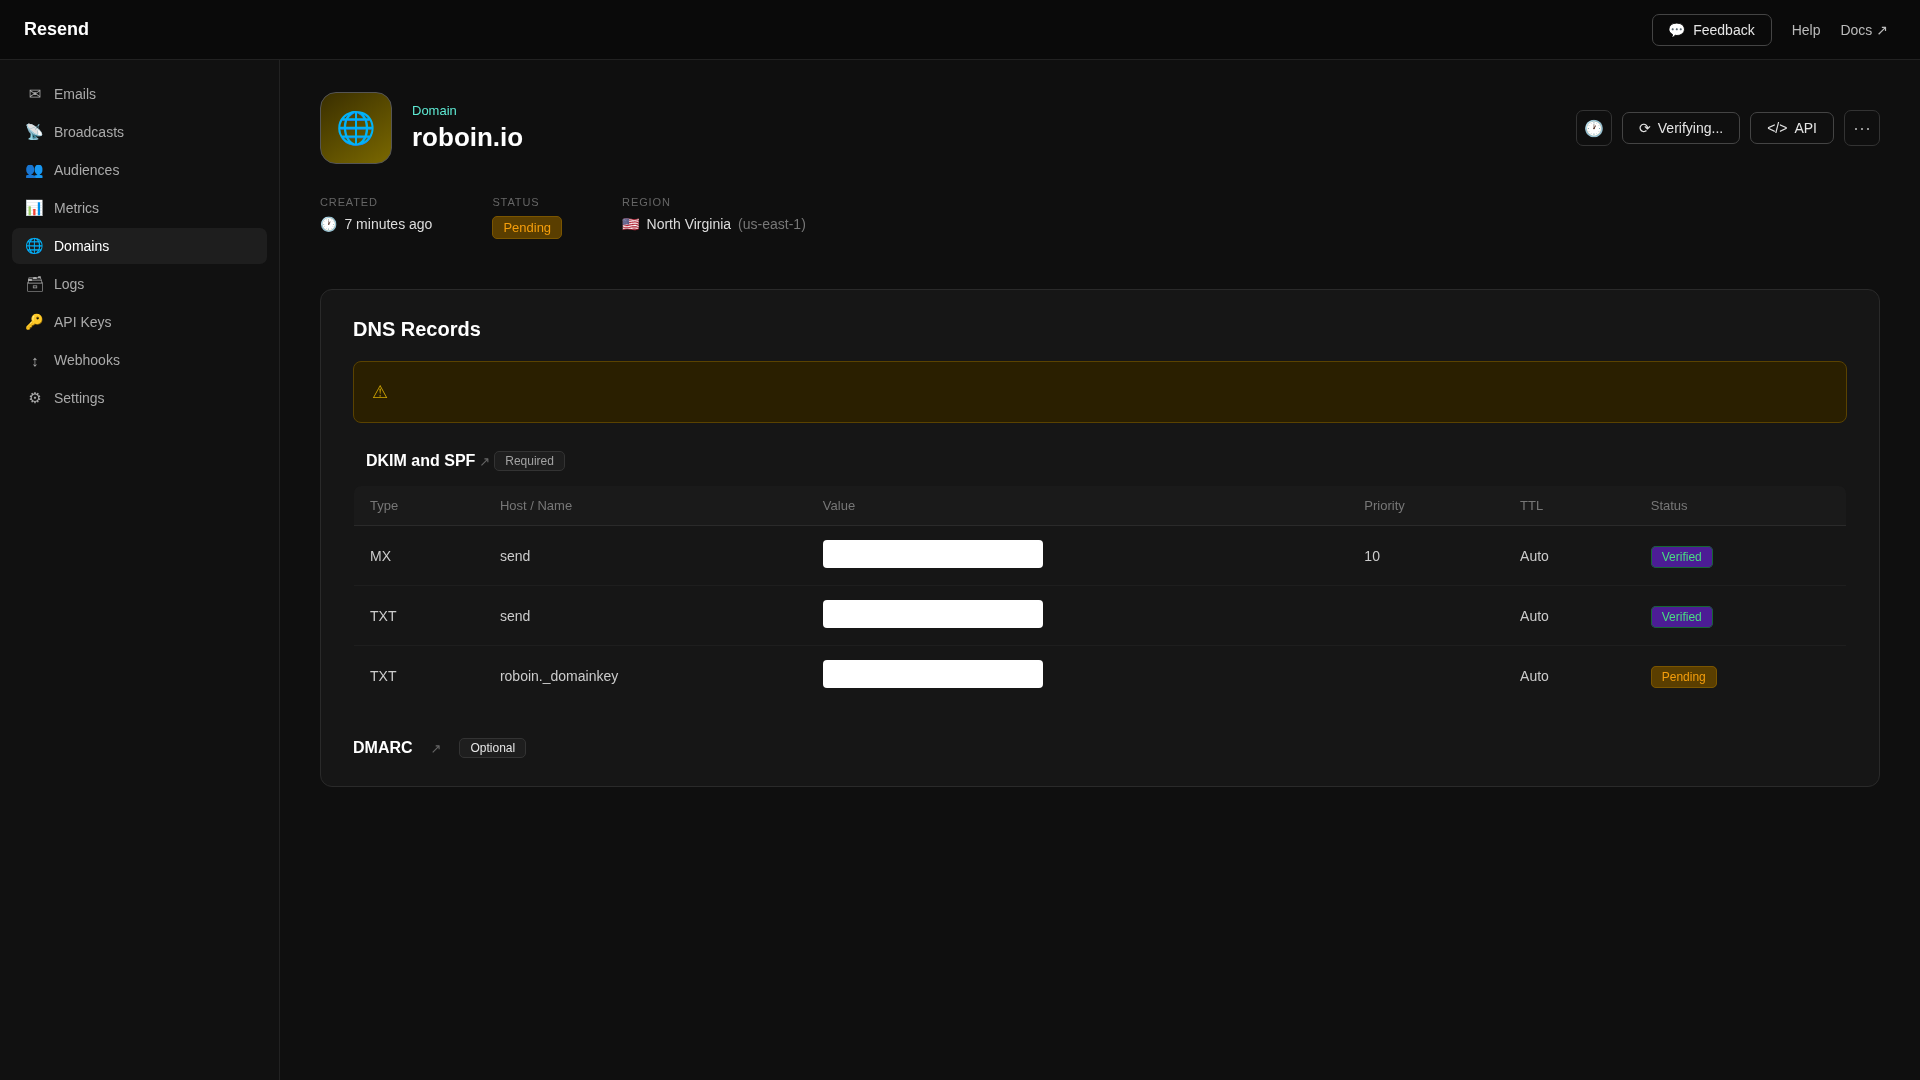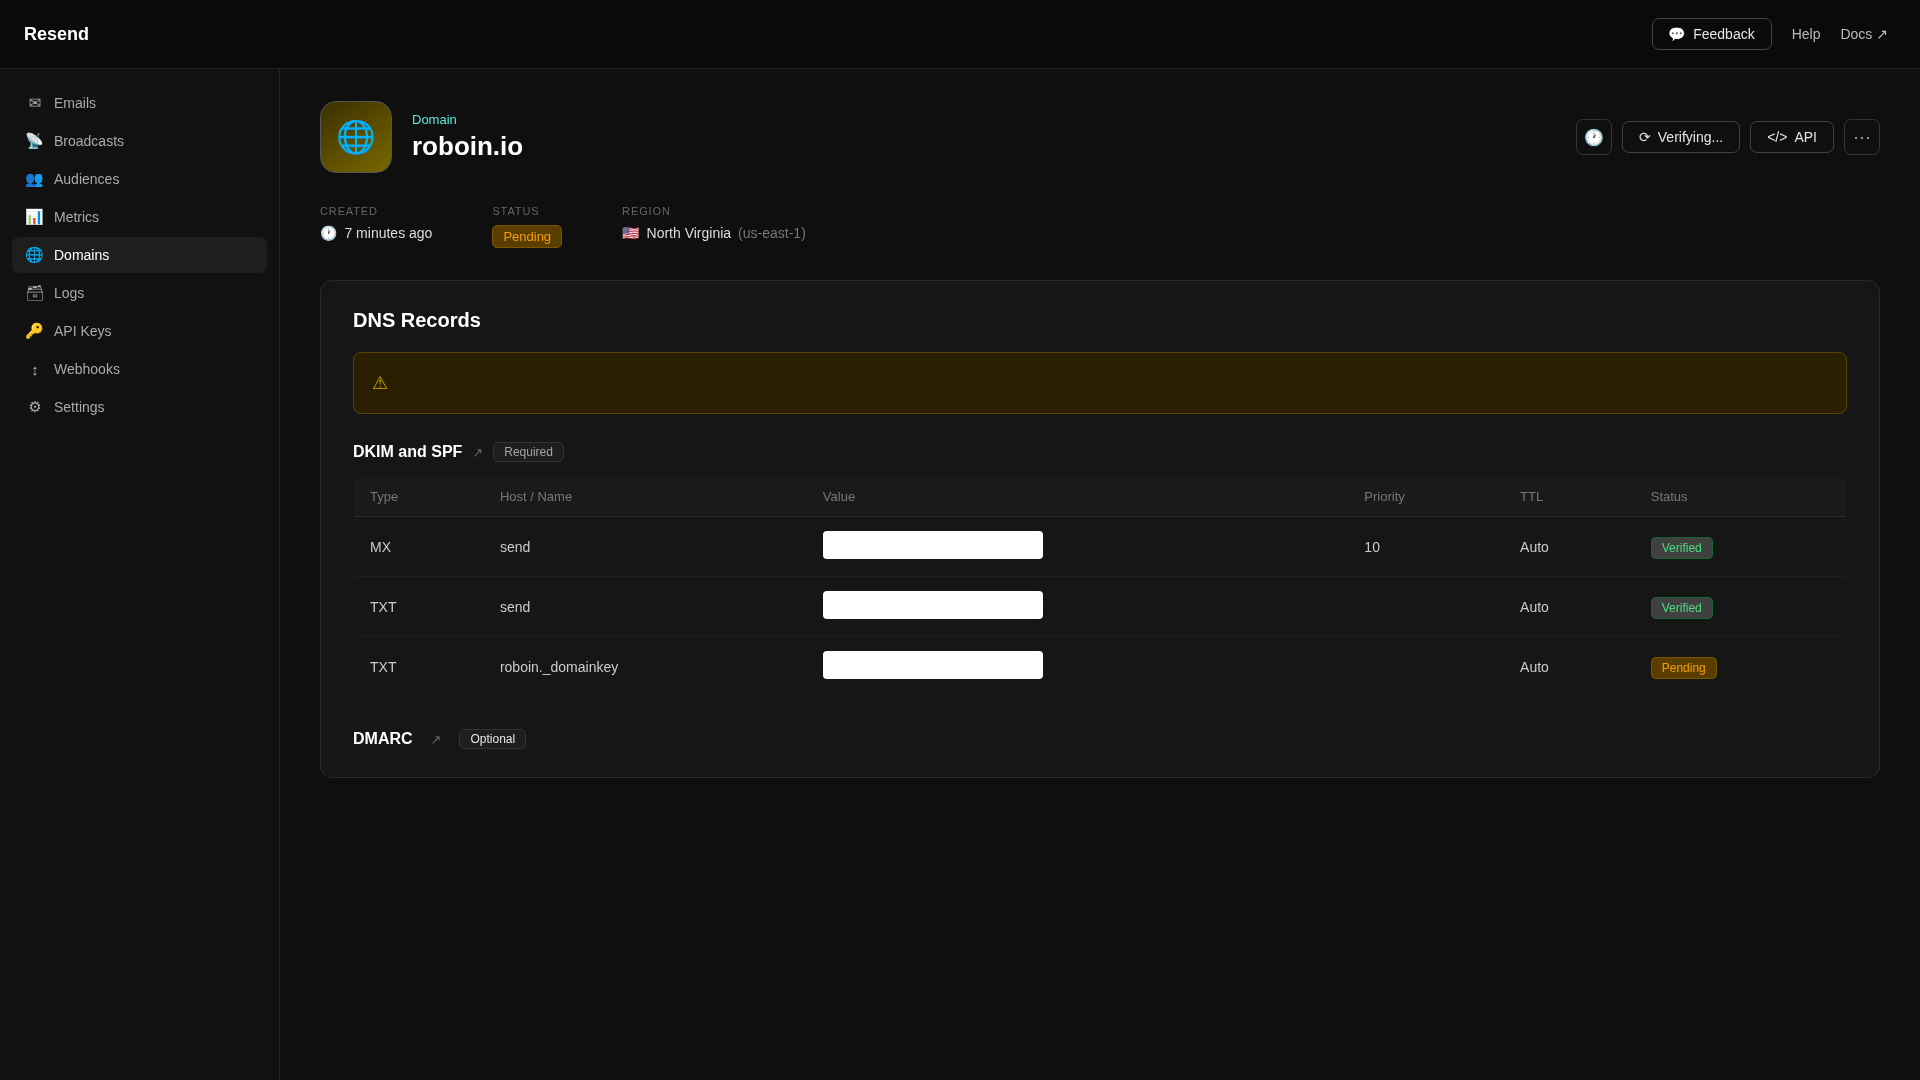--- a/index.html
+++ b/index.html
@@ -10,21 +10,21 @@
       font-size: 14px;
       height: 1080px;
       width: 1920px;
       overflow: hidden;
       display: flex;
       flex-direction: column;
     }
 
     
     .topbar {
-      height: 69px;
+      height: 60px;
       background: #0a0a0a;
       border-bottom: 1px solid #222;
       display: flex;
       align-items: center;
       justify-content: space-between;
       padding: 0 32px 0 24px;
       flex-shrink: 0;
       gap: 8px;
     }
     .topbar-logo {
@@ -196,21 +196,21 @@
       justify-content: center;
       cursor: pointer;
       color: #aaa;
       font-size: 18px;
     }
 
     
     .domain-meta {
       display: flex;
       gap: 60px;
-      margin-bottom: 32px;
+      margin-bottom: 50px;
     }
     .meta-item {}
     .meta-label {
       font-size: 11px;
       color: #666;
       letter-spacing: 0.08em;
       text-transform: uppercase;
       margin-bottom: 8px;
     }
     .meta-value {
@@ -259,22 +259,23 @@
     .warning-icon {
       font-size: 18px;
       flex-shrink: 0;
       margin-top: 1px;
     }
 
     
     .record-group-header {
       display: flex;
       align-items: center;
-      gap: 10px;
+      gap: 4px;
       margin-bottom: 14px;
+      margin-left: 13px;
     }
     .record-group-title {
       font-size: 16px;
       font-weight: 600;
       color: #fff;
     }
     .external-link-icon {
       color: #666;
       font-size: 13px;
       cursor: pointer;
@@ -326,21 +327,21 @@
       background: #fff;
       color: #111;
       border-radius: 4px;
       padding: 6px 12px;
       width: 220px;
       display: inline-block;
       height: 28px;
     }
 
     .badge-verified {
-      background: #404040;
+      background: #4c1d95;
       color: #4ade80;
       border: 1px solid #166534;
       padding: 3px 10px;
       border-radius: 5px;
       font-size: 12px;
       font-weight: 500;
     }
     .badge-pending-status {
       background: #5a3e00;
       color: #f59e0b;

